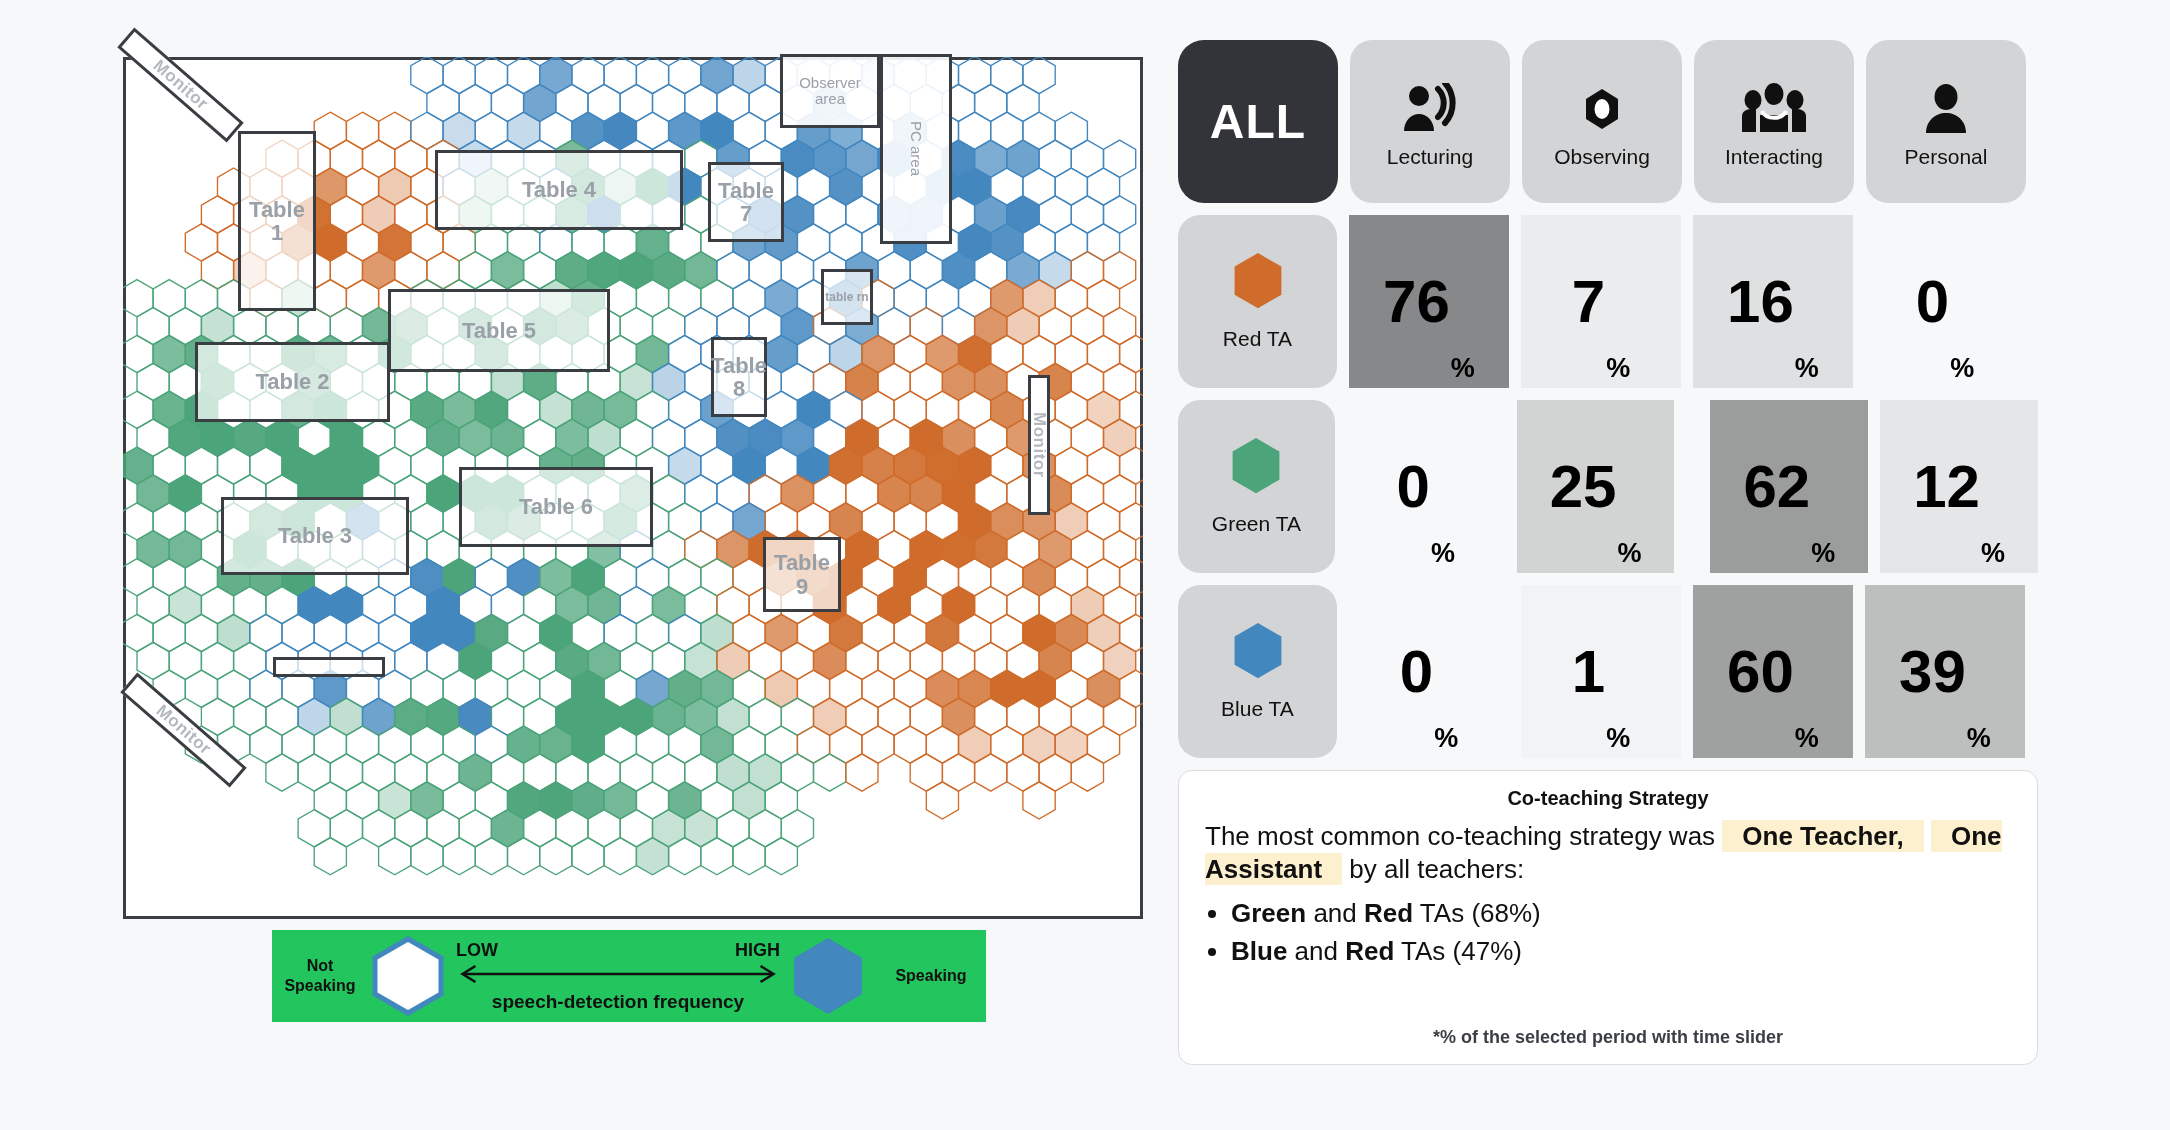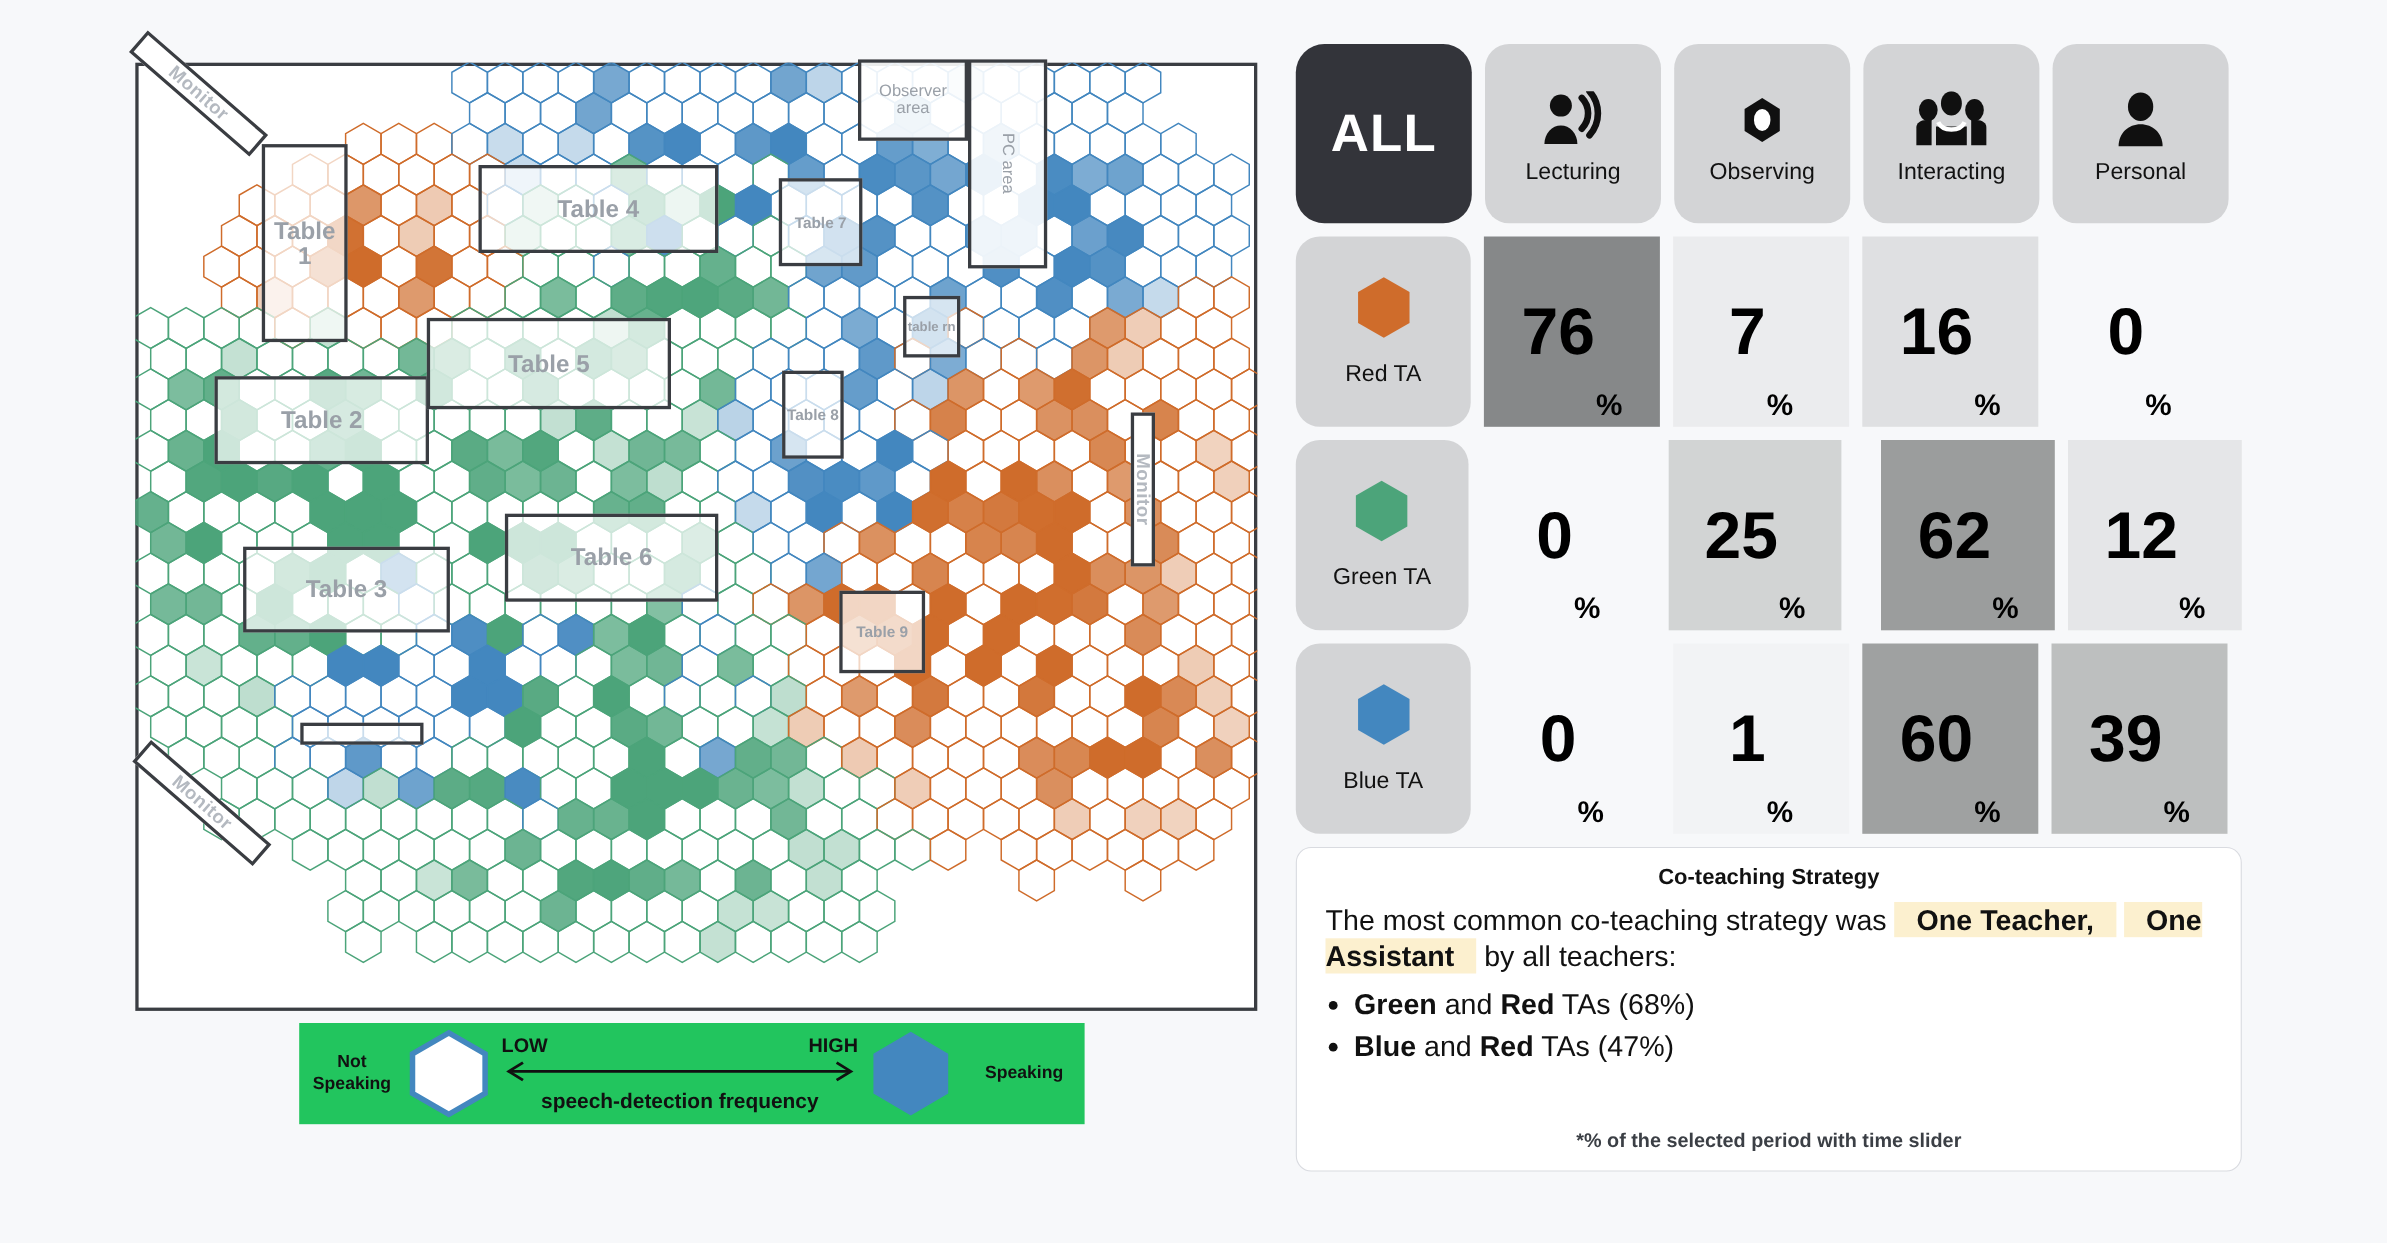--- a/index.html
+++ b/index.html
@@ -21,21 +21,21 @@
   }
   #hex-layer{position:absolute;left:0;top:0;width:1020px;height:862px;pointer-events:none;}
   #furniture-layer{position:absolute;left:0;top:0;width:1020px;height:862px;}
 
   .furn{
     position:absolute;border:3px solid #3a3d42;background:rgba(255,255,255,.72);
     box-sizing:border-box;display:flex;align-items:center;justify-content:center;
     color:#9aa0a8;font-weight:bold;text-align:center;line-height:1.05;
   }
   .furn.table{font-size:22px;}
-  .furn.small{font-size:14px;}
+  .furn.small{font-size:22px;}
   .furn.tiny{font-size:12px;}
   .furn.area{font-size:15px;color:#9aa0a8;font-weight:normal;background:rgba(255,255,255,.9);}
   .furn.monitor{
     background:#ffffff;color:#b4b9c0;font-size:17px;font-weight:bold;
     letter-spacing:.5px;
   }
   .vert{writing-mode:vertical-rl;}
 
   
   #legend{
@@ -923,21 +923,21 @@
       </div>
       <div class="furn table" style="left: 115px; top: 74px; width: 78px; height: 180px;">
         <span>Table 1</span>
       </div>
       <div class="furn table" style="left: 72px; top: 285px; width: 195px; height: 80px;">
         <span>Table 2</span>
       </div>
       <div class="furn table" style="left: 98px; top: 440px; width: 188px; height: 78px;">
         <span>Table 3</span>
       </div>
-      <div class="furn table" style="left: 312px; top: 93px; width: 218px; height: 80px;">
+      <div class="furn table" style="left: 312px; top: 93px; width: 248px; height: 80px;">
         <span>Table 4</span>
       </div>
       <div class="furn table" style="left: 265px; top: 232px; width: 222px; height: 83px;">
         <span>Table 5</span>
       </div>
       <div class="furn table" style="left: 336px; top: 410px; width: 194px; height: 80px;">
         <span>Table 6</span>
       </div>
       <div class="furn small" style="left: 585px; top: 105px; width: 76px; height: 80px;">
         <span>Table 7</span>

